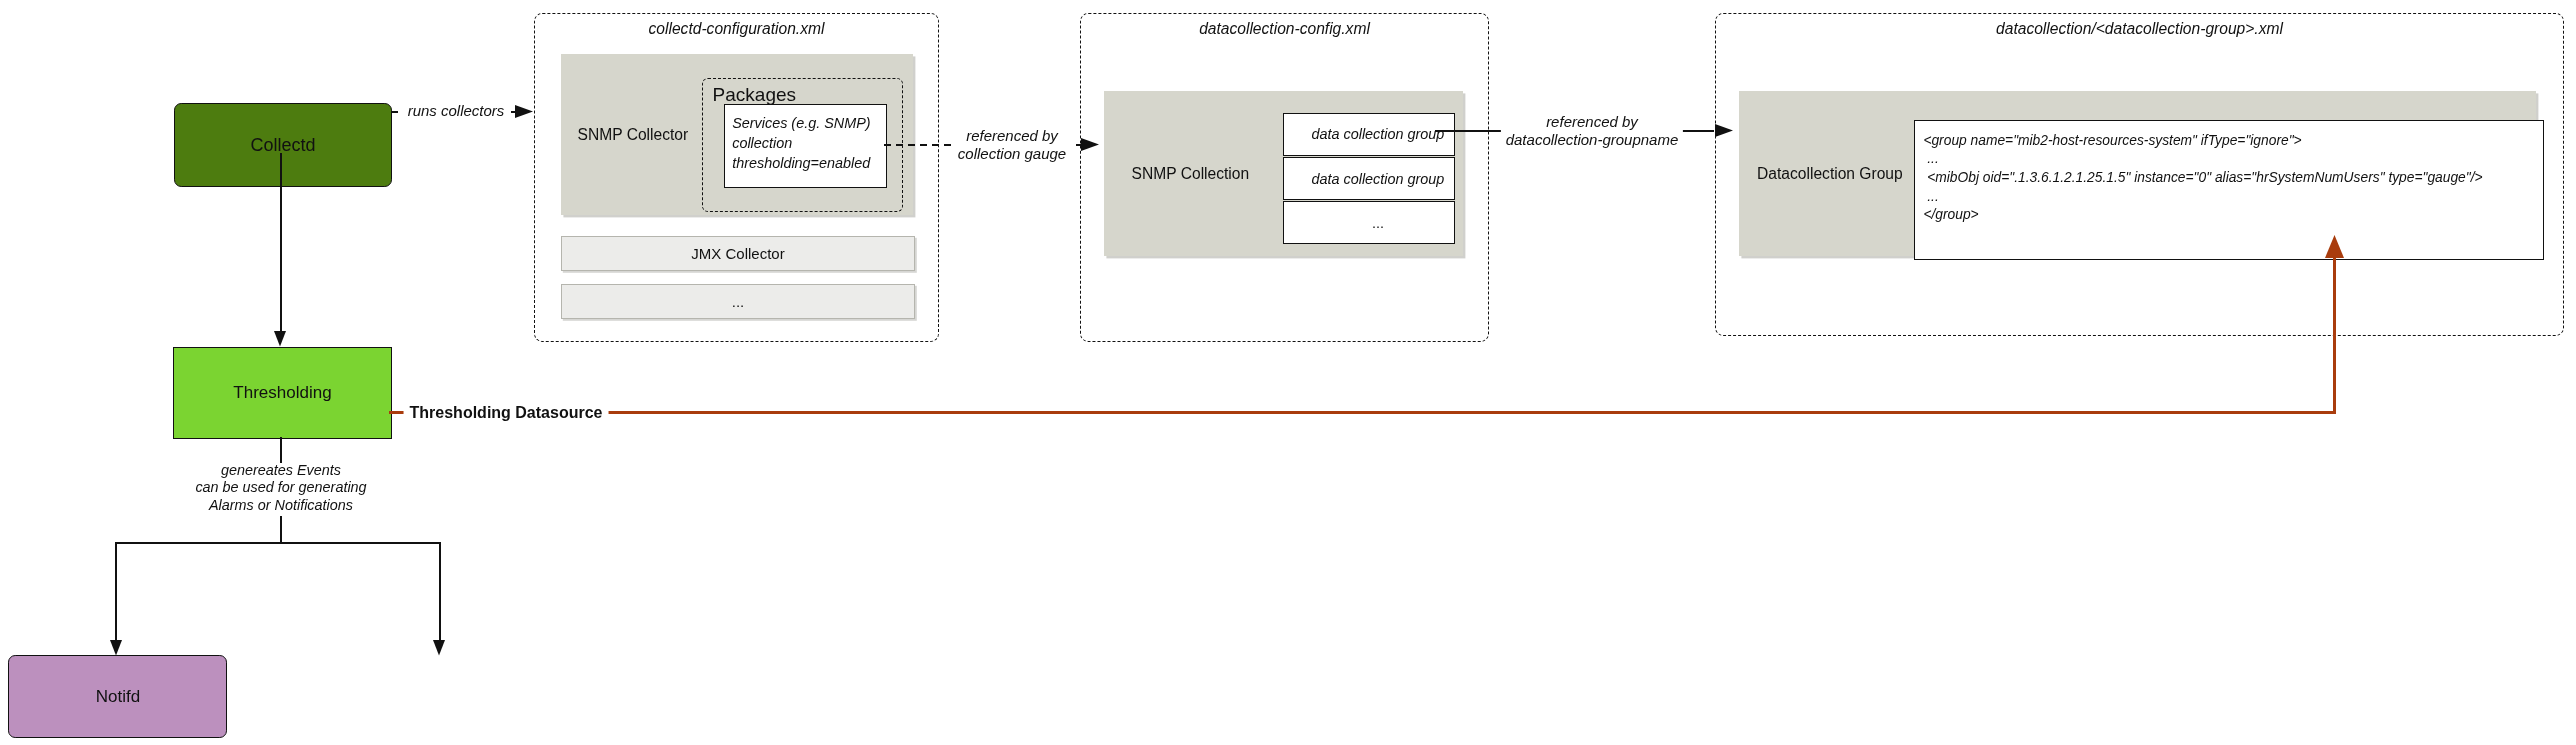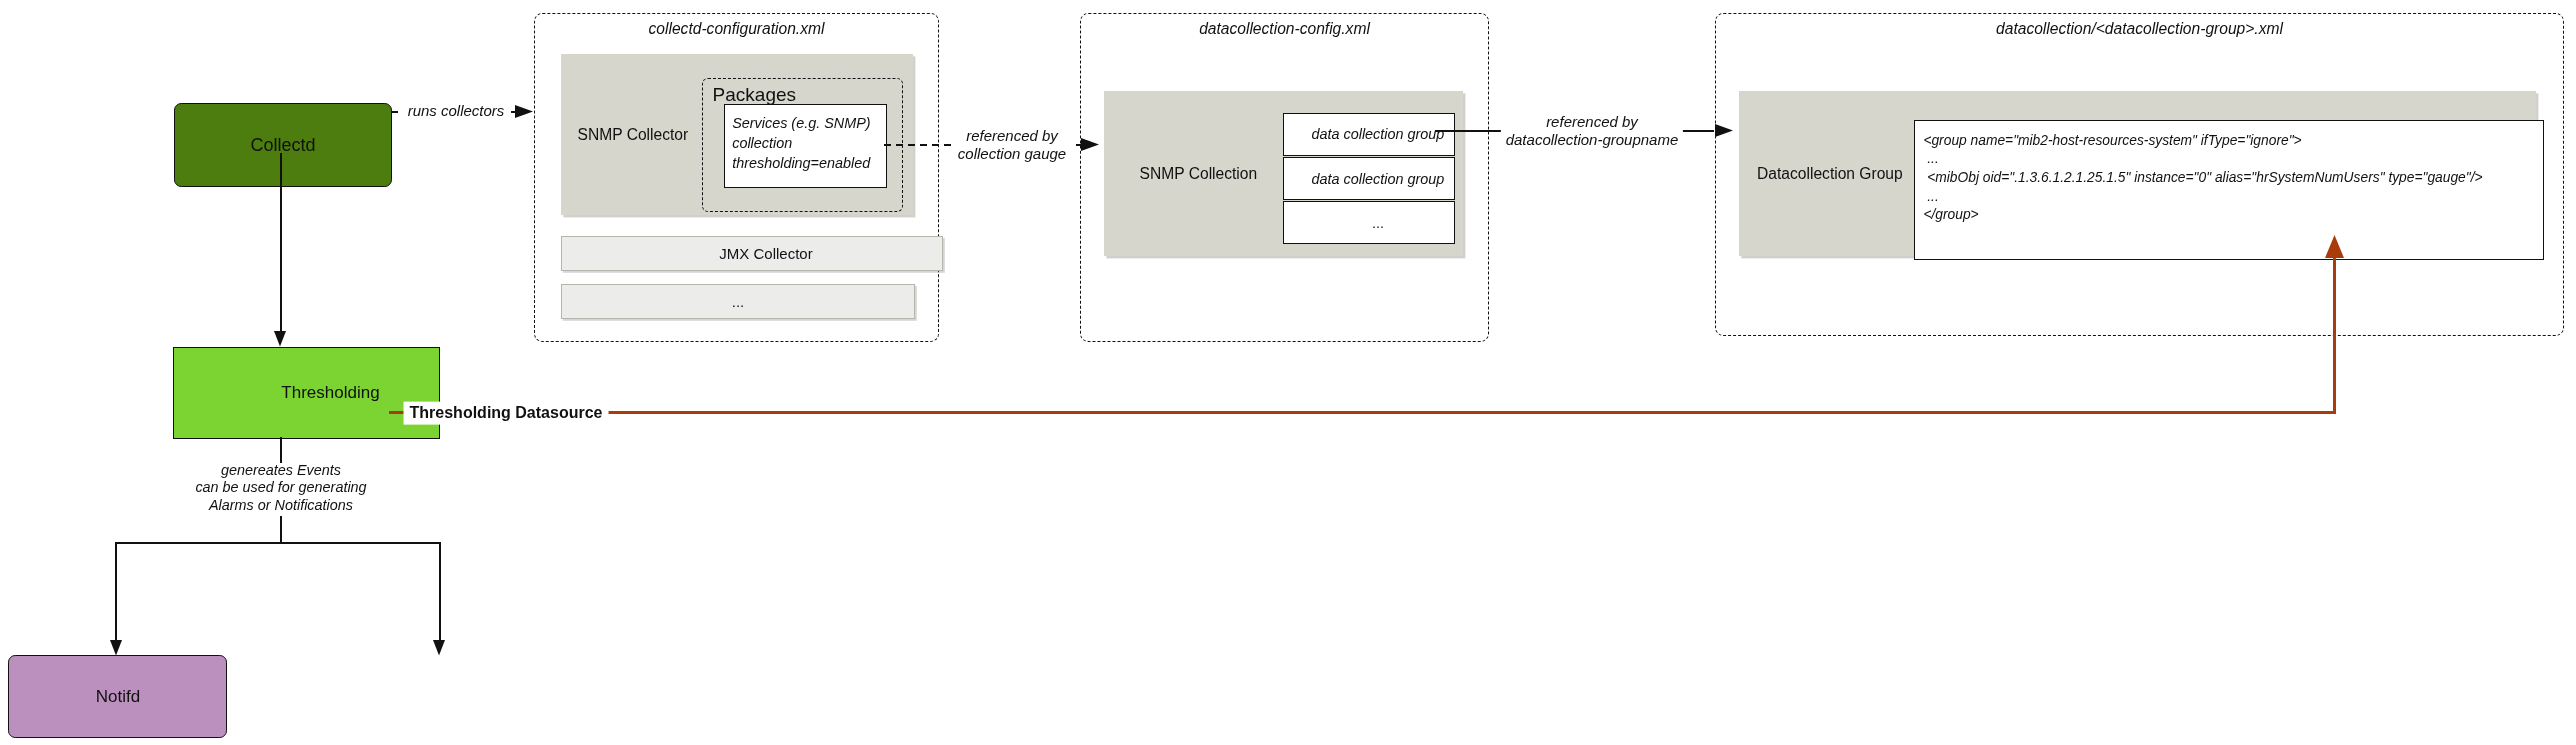--- a/index.html
+++ b/index.html
@@ -65,39 +65,39 @@
         <div class="abs" style="left:9.6px;top:4.8px;font-size:19px;">Packages</div>
         <div class="whitebox" style="left:21px;top:25px;width:161px;height:82px;">
           <div class="svcstext">
             <div>Services (e.g. SNMP)</div>
             <div>collection</div>
             <div>thresholding=enabled</div>
           </div>
         </div>
       </div>
     </div>
-    <div class="lightbar" style="left:26px;top:222px;width:352px;height:33px;padding-left:28px;">
+    <div class="lightbar" style="left:26px;top:222px;width:352px;height:33px;">
       <span>JMX Collector</span>
     </div>
     <div class="lightbar" style="left:26px;top:270px;width:352px;height:33px;">
       <span>...</span>
     </div>
   </div>
 
   <div class="hdash" style="left:884px;top:144px;width:198px;"></div>
   <div class="arr arr-r" style="left: 1081px; top: 138px; background-color: rgb(17, 17, 17);"></div>
   <div class="elabel" style="left:1012px;top:126px;">
     <div>referenced by</div>
     <div>collection gauge</div>
   </div>
 
   <div class="container abs" style="left:1080px;top:13px;width:407px;height:327px;">
     <div class="ctitle">datacollection-config.xml</div>
     <div class="graybox" style="left: 23.4px; top: 77px; width: 359px; height: 165px; background-color: rgb(214, 214, 204);">
-      <div class="sidelabel" style="left:16px;width:156px;">SNMP Collection</div>
+      <div class="sidelabel" style="left:8px;width:156px;">SNMP Collection</div>
       <div class="dcgbox" style="top:21.6px;">data collection group</div>
       <div class="dcgbox" style="top:66px;">data collection group</div>
       <div class="dcgbox" style="top:110px;font-style:normal;">...</div>
     </div>
   </div>
 
   <div class="hline" style="left:1435px;top:130px;width:279px;"></div>
   <div class="arr arr-r" style="left: 1715px; top: 124px; background-color: rgb(17, 17, 17);"></div>
   <div class="elabel" style="left:1592px;top:112px;">
     <div>referenced by</div>
@@ -111,21 +111,21 @@
       <div class="codebox" style="left:175px;top:29px;width:611px;height:116px;">
         <div class="codeline">&lt;group name="mib2-host-resources-system" ifType="ignore"&gt;</div>
         <div class="codeline"> ...</div>
         <div class="codeline"> &lt;mibObj oid=".1.3.6.1.2.1.25.1.5" instance="0" alias="hrSystemNumUsers" type="gauge"/&gt;</div>
         <div class="codeline"> ...</div>
         <div class="codeline">&lt;/group&gt;</div>
       </div>
     </div>
   </div>
 
-  <div class="node abs" style="left: 173px; top: 347px; width: 217px; height: 90px; font-size: 17px; background-color: rgb(123, 212, 49); padding-left: 48px;">Thresholding</div>
+  <div class="node abs" style="left: 173px; top: 347px; width: 217px; height: 90px; font-size: 17px; background-color: rgb(123, 212, 49);">Thresholding</div>
 
   <div class="redline" style="left: 389px; top: 411px; width: 1946px; height: 3px; background-color: rgb(169, 60, 13);"></div>
   <div class="redline" style="left: 2333px; top: 240px; width: 3px; height: 174px; background-color: rgb(169, 60, 13);"></div>
   <div class="arr arr-u" style="left: 2325px; top: 235px; background-color: rgb(169, 60, 13);"></div>
   <div class="dslabel" style="left:506px;top:413px;">Thresholding Datasource</div>
 
   <div class="vline" style="left:280px;top:437px;height:26px;"></div>
   <div class="notetext" style="left:281px;top:462px;width:252px;">
     <div>genereates Events</div>
     <div>can be used for generating</div>

